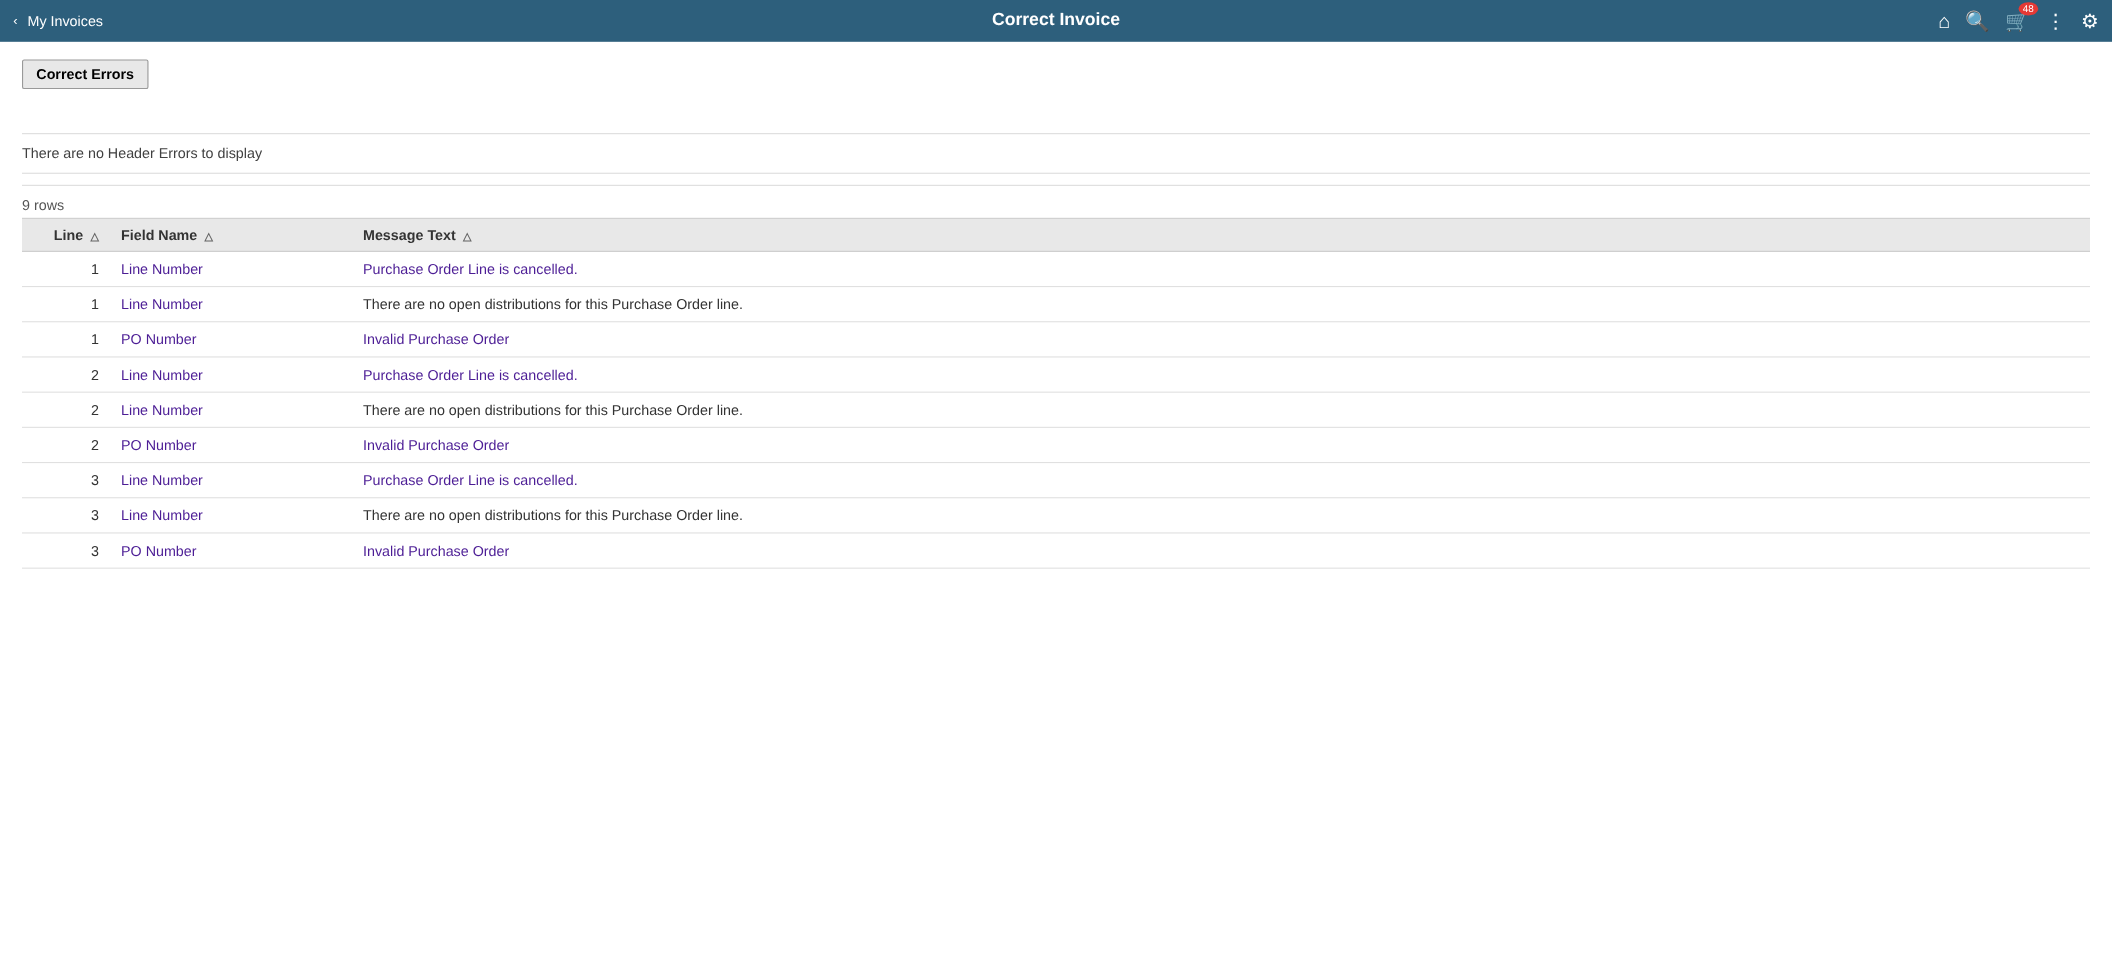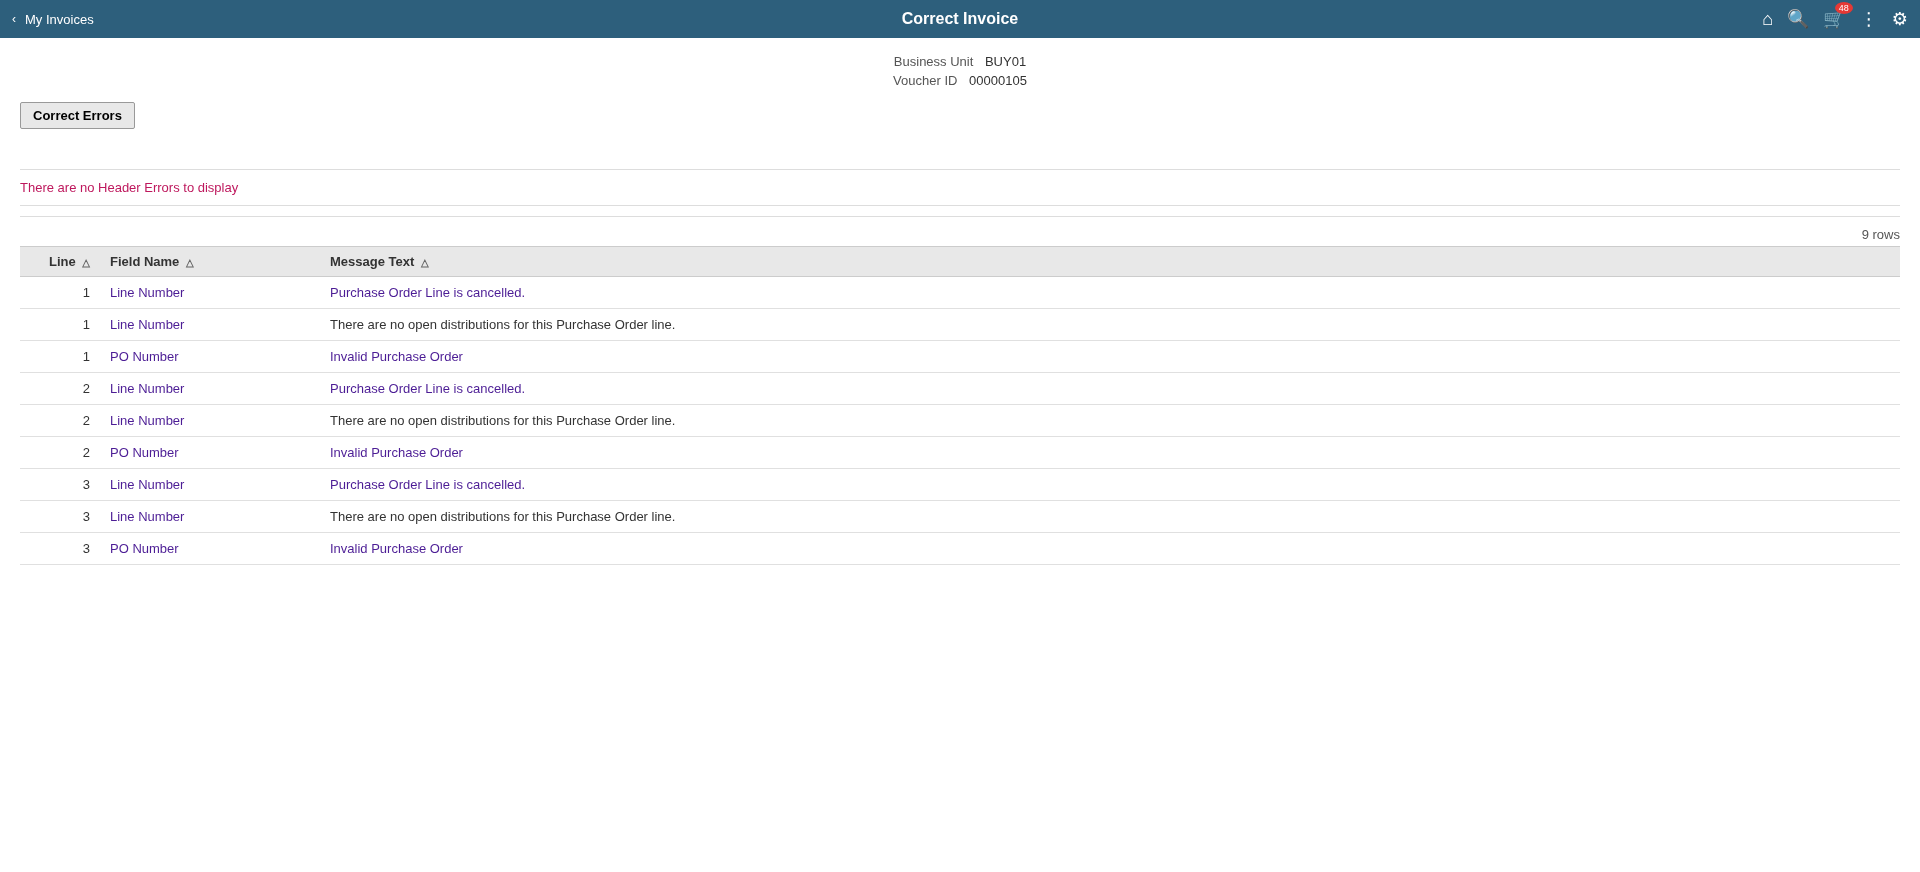--- a/index.html
+++ b/index.html
@@ -95,26 +95,26 @@
     }
 
     .divider {
       border: none;
       border-top: 1px solid #ddd;
       margin: 10px 0;
     }
 
     .no-errors-text {
       font-size: 13px;
-      color: #be185d;
+      color: #404040;
       margin-bottom: 10px;
     }
 
     .rows-count {
-      text-align: right;
+      text-align: left;
       font-size: 13px;
       color: #555;
       margin-bottom: 4px;
     }
 
     
     .error-table {
       width: 100%;
       border-collapse: collapse;
       font-size: 13px;
@@ -187,30 +187,20 @@
       <span class="cart-badge">48</span>
     </span>
     <span class="header-icon">⋮</span>
     <span class="header-icon">⚙</span>
   </div>
 </div>
 
 <div class="content">
 
   
-  <div class="meta-section">
-    <div class="meta-row">
-      <span class="meta-label">Business Unit</span>
-      <span class="meta-value">BUY01</span>
-    </div>
-    <div class="meta-row">
-      <span class="meta-label">Voucher ID</span>
-      <span class="meta-value">00000105</span>
-    </div>
-  </div>
 
   
   <button class="correct-errors-btn">Correct Errors</button>
 
   
   <hr class="divider">
   <div class="no-errors-text">There are no Header Errors to display</div>
   <hr class="divider">
 
   

